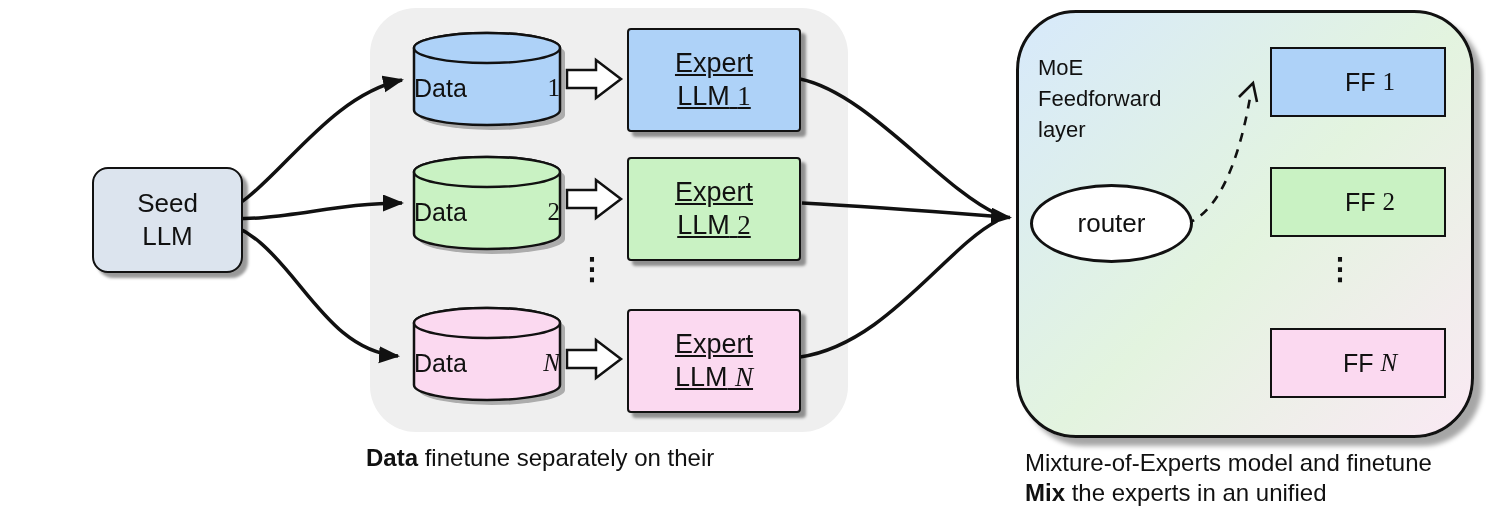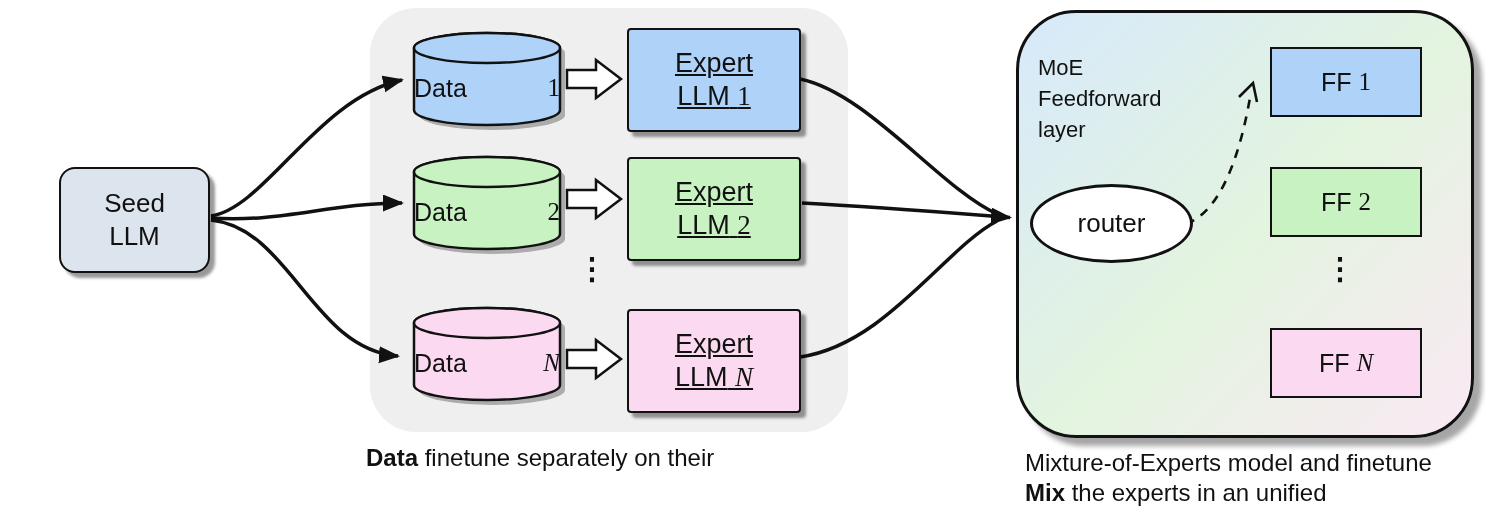--- a/index.html
+++ b/index.html
@@ -22,21 +22,21 @@
   
   .node{
     border:2.5px solid #111;box-shadow:5px 5px 3px rgba(0,0,0,.40);
     display:flex;flex-direction:column;align-items:center;justify-content:center;
     text-align:center;line-height:33px;font-size:27px;
   }
   #seed-box{left:59px;top:167px;width:147px;height:102px;border-radius:16px;font-size:26px;}
   .expert-box{left:627px;width:170px;height:100px;border-radius:4px;text-decoration:underline;}
   .ff-box{
     left:1270px;width:148px;height:66px;border:2.2px solid #111;
-    display:flex;align-items:center;justify-content:center;font-size:25px;
+    display:flex;align-items:center;justify-content:center;font-size:25px;padding-left:24px;
   }
   #router{
     left:1030px;top:184px;width:157px;height:73px;border-radius:50%;
     border:3px solid #111;background:#fff;
     display:flex;align-items:center;justify-content:center;font-size:26px;
   }
   
   .cyl-label{width:146px;height:40px;display:flex;align-items:center;justify-content:space-between;font-size:25px;}
   .idx{font-family:"Liberation Serif",serif;}
   .it{font-style:italic;}
@@ -94,21 +94,21 @@
       <path d="M 802,203 C 880,207 940,212 1010,217.5" marker-end="url(#mArrow)"></path>
       <path d="M 800,357 C 885,345 945,248 997,221"></path>
     </g>
 
     <g stroke="#111" stroke-width="2.6" fill="none">
       <path d="M 1186,224 C 1215,214 1238,170 1251,92" stroke-dasharray="9 8"></path>
       <polyline points="1257,102 1253,83 1239,97"></polyline>
     </g>
   </svg>
 
-  <div class="abs node" id="seed-box" style="background-color: rgb(220, 228, 238);">
+  <div class="abs node" id="seed-box" style="background-color: rgb(220, 228, 238); margin-left: 33px;">
     <div>Seed</div>
     <div>LLM</div>
   </div>
 
   <div class="abs cyl-label" style="left:414px;top:68px;">
     <span>Data</span>&nbsp;<span class="idx">1</span>
   </div>
   <div class="abs cyl-label" style="left:414px;top:192px;">
     <span>Data</span>&nbsp;<span class="idx">2</span>
   </div>

